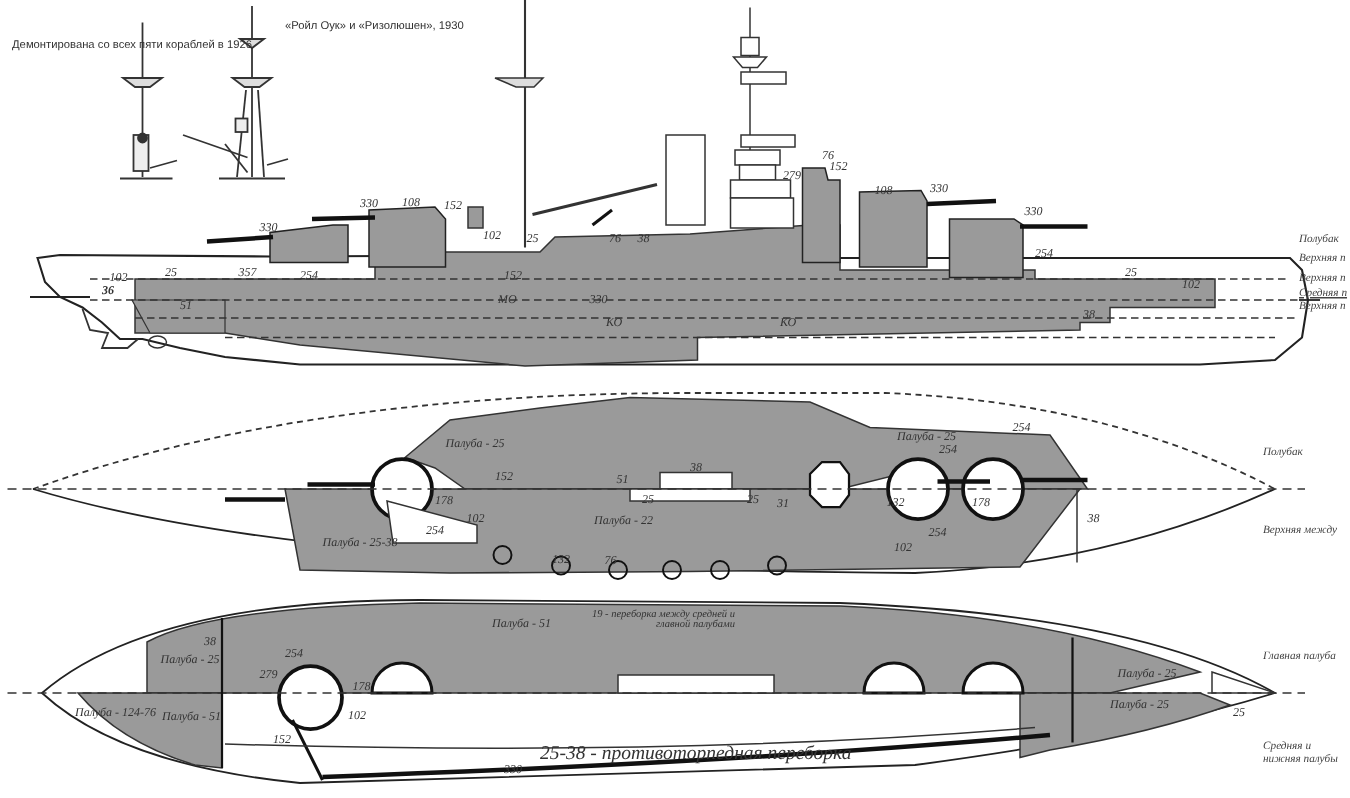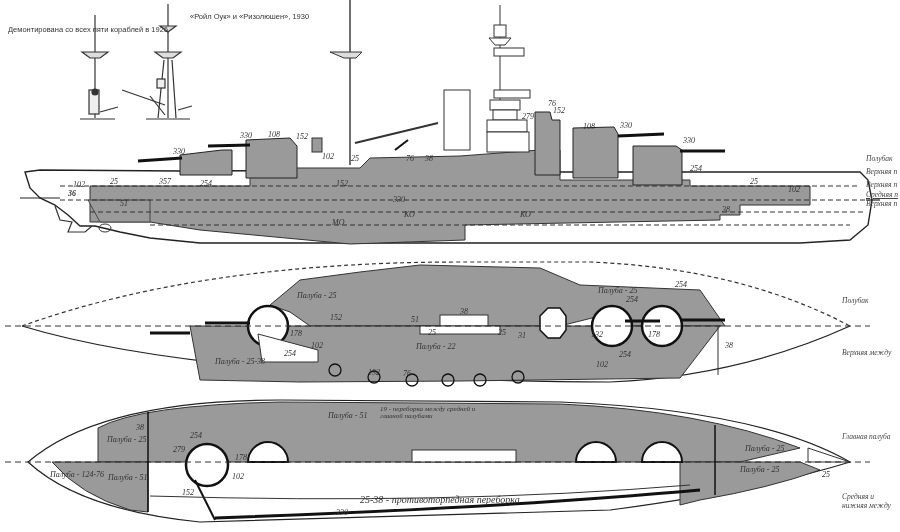--- a/index.html
+++ b/index.html
@@ -183,36 +183,36 @@
 <div class="lbl" style="left:583px;top:123px;">108</div>
 <div class="lbl" style="left:683px;top:137px;">330</div>
 <div class="lbl" style="left:200px;top:180px;">254</div>
 <div class="lbl" style="left:336px;top:180px;">152</div>
 <div class="lbl" style="left:393px;top:196px;">330</div>
 <div class="lbl" style="left:690px;top:165px;">254</div>
 <div class="lbl" style="left:73px;top:181px;">102</div>
 <div class="lbl" style="left:110px;top:178px;">25</div>
 <div class="lbl" style="left:68px;top:190px;font-weight:bold;">36</div>
 <div class="lbl" style="left:120px;top:200px;">51</div>
-<div class="lbl" style="left:332px;top:219px;">МО</div>
+<div class="lbl" style="left:332px;top:196px;">МО</div>
 <div class="lbl" style="left:404px;top:211px;">КО</div>
 <div class="lbl" style="left:520px;top:211px;">КО</div>
 <div class="lbl" style="left:722px;top:206px;">38</div>
 <div class="lbl" style="left:750px;top:178px;">25</div>
 <div class="lbl" style="left:788px;top:186px;">102</div>
 
 <div class="deck" style="left:866px;top:154px;">Полубак</div>
 <div class="deck" style="left:866px;top:167px;">Верхняя п</div>
 <div class="deck" style="left:866px;top:180px;">Верхняя п</div>
 <div class="deck" style="left:866px;top:190px;text-decoration:underline;">Средняя п</div>
 <div class="deck" style="left:866px;top:199px;">Верхняя п</div>
 
 <div class="lbl" style="left:297px;top:292px;">Палуба - 25</div>
 <div class="lbl" style="left:215px;top:358px;">Палуба - 25-38</div>
-<div class="lbl" style="left:416px;top:343px;">Палуба - 22</div>
+<div class="lbl" style="left:396px;top:343px;">Палуба - 22</div>
 <div class="lbl" style="left:598px;top:287px;">Палуба - 25</div>
 <div class="lbl" style="left:290px;top:330px;">178</div>
 <div class="lbl" style="left:284px;top:350px;">254</div>
 <div class="lbl" style="left:311px;top:342px;">102</div>
 <div class="lbl" style="left:330px;top:314px;">152</div>
 <div class="lbl" style="left:411px;top:316px;">51</div>
 <div class="lbl" style="left:460px;top:308px;">38</div>
 <div class="lbl" style="left:428px;top:329px;">25</div>
 <div class="lbl" style="left:498px;top:329px;">25</div>
 <div class="lbl" style="left:518px;top:332px;">31</div>
@@ -226,29 +226,29 @@
 <div class="lbl" style="left:596px;top:361px;">102</div>
 <div class="lbl" style="left:725px;top:342px;">38</div>
 
 <div class="deck" style="left:842px;top:296px;">Полубак</div>
 <div class="deck" style="left:842px;top:348px;">Верхняя между</div>
 
 <div class="lbl" style="left:107px;top:436px;">Палуба - 25</div>
 <div class="lbl" style="left:50px;top:471px;">Палуба - 124-76</div>
 <div class="lbl" style="left:108px;top:474px;">Палуба - 51</div>
 <div class="lbl" style="left:328px;top:412px;">Палуба - 51</div>
-<div class="lbl" style="left:380px;top:406px;width:110px;text-align:left;white-space:normal;font-size:7px;">19 - переборка между средней и главной палубами</div>
-<div class="lbl" style="left:360px;top:495px;font-size:10px;">25-38 - противоторпедная переборка</div>
+<div class="lbl" style="left:380px;top:406px;width:110px;text-align:right;white-space:normal;font-size:7px;">19 - переборка между средней и главной палубами</div>
+<div class="lbl" style="left:360px;top:495px;font-size:13px;">25-38 - противоторпедная переборка</div>
 <div class="lbl" style="left:745px;top:445px;">Палуба - 25</div>
 <div class="lbl" style="left:740px;top:466px;">Палуба - 25</div>
 <div class="lbl" style="left:136px;top:424px;">38</div>
 <div class="lbl" style="left:190px;top:432px;">254</div>
 <div class="lbl" style="left:173px;top:446px;">279</div>
 <div class="lbl" style="left:232px;top:473px;">102</div>
 <div class="lbl" style="left:235px;top:454px;">178</div>
 <div class="lbl" style="left:182px;top:489px;">152</div>
 <div class="lbl" style="left:336px;top:509px;">330</div>
 <div class="lbl" style="left:822px;top:471px;">25</div>
 
 <div class="deck" style="left:842px;top:432px;">Главная палуба</div>
-<div class="deck" style="left:842px;top:492px;width:56px;white-space:normal;">Средняя и нижняя между</div>
+<div class="deck" style="left:842px;top:492px;width:56px;white-space:normal;">Средняя и нижняя палубы</div>
 
 </div>
 
 </body></html>

